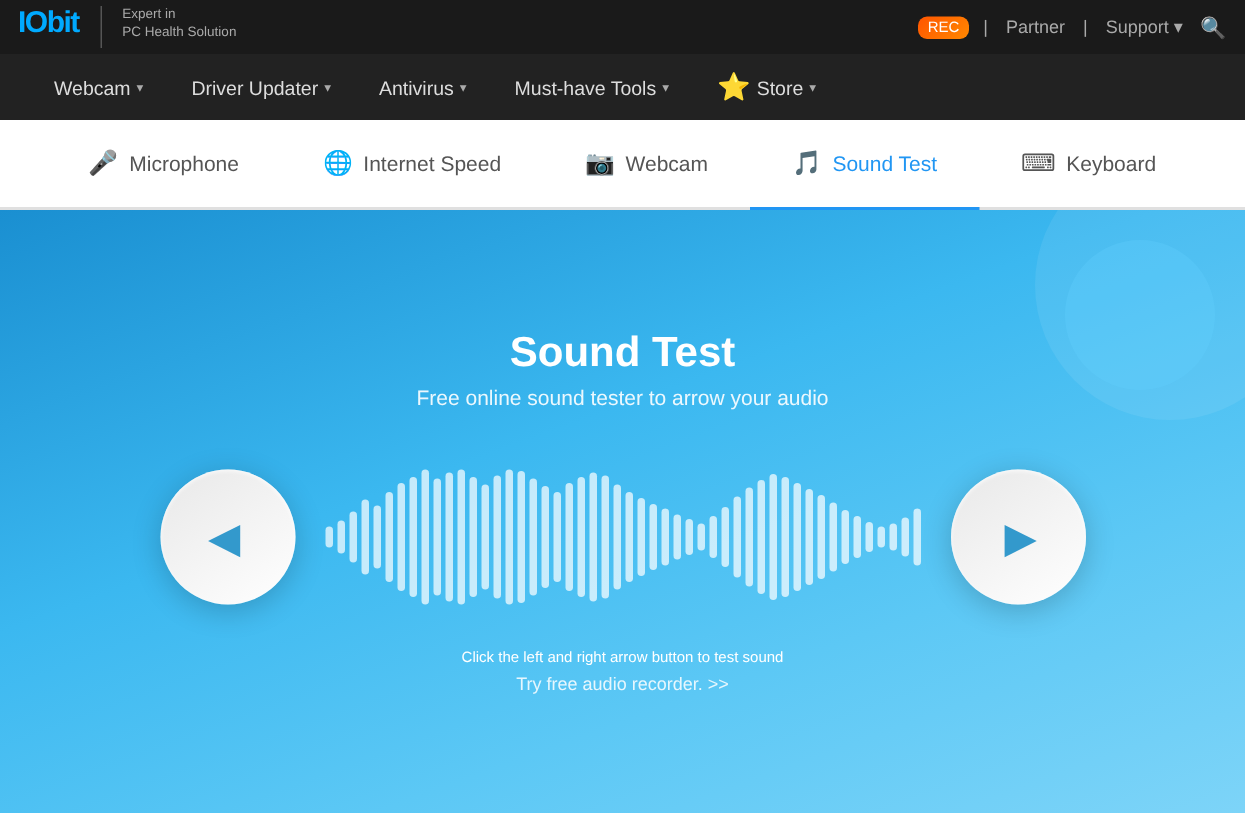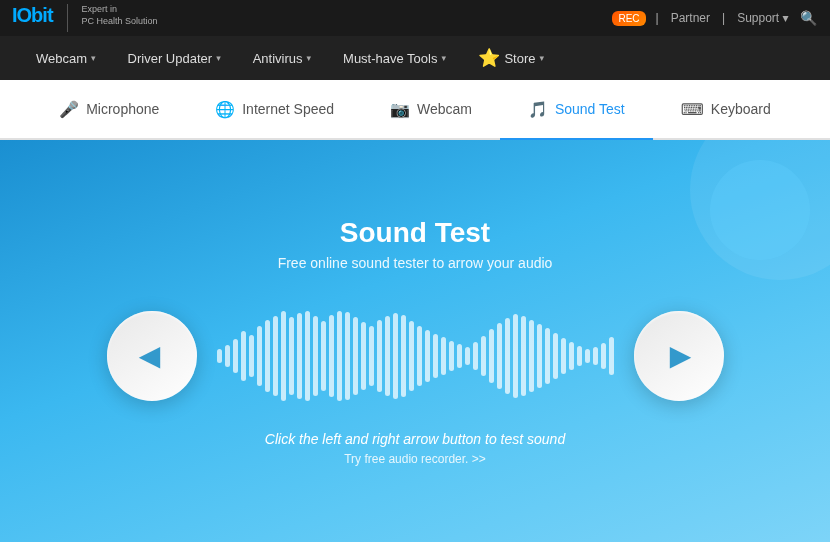--- a/index.html
+++ b/index.html
@@ -203,24 +203,23 @@
     }
     .wave-bar {
       background: rgba(255,255,255,0.7);
       border-radius: 3px;
       width: 5px;
       flex-shrink: 0;
     }
 
     .instruction-text {
       color: white;
-      font-size: 14px;
+      font-size: 10px;
       margin-bottom: 5px;
       text-align: center;
-      font-style: italic;
     }
     .try-link {
       color: rgba(255,255,255,0.85);
       font-size: 12px;
       text-align: center;
       cursor: pointer;
       text-decoration: none;
     }
   </style>
 </head>

